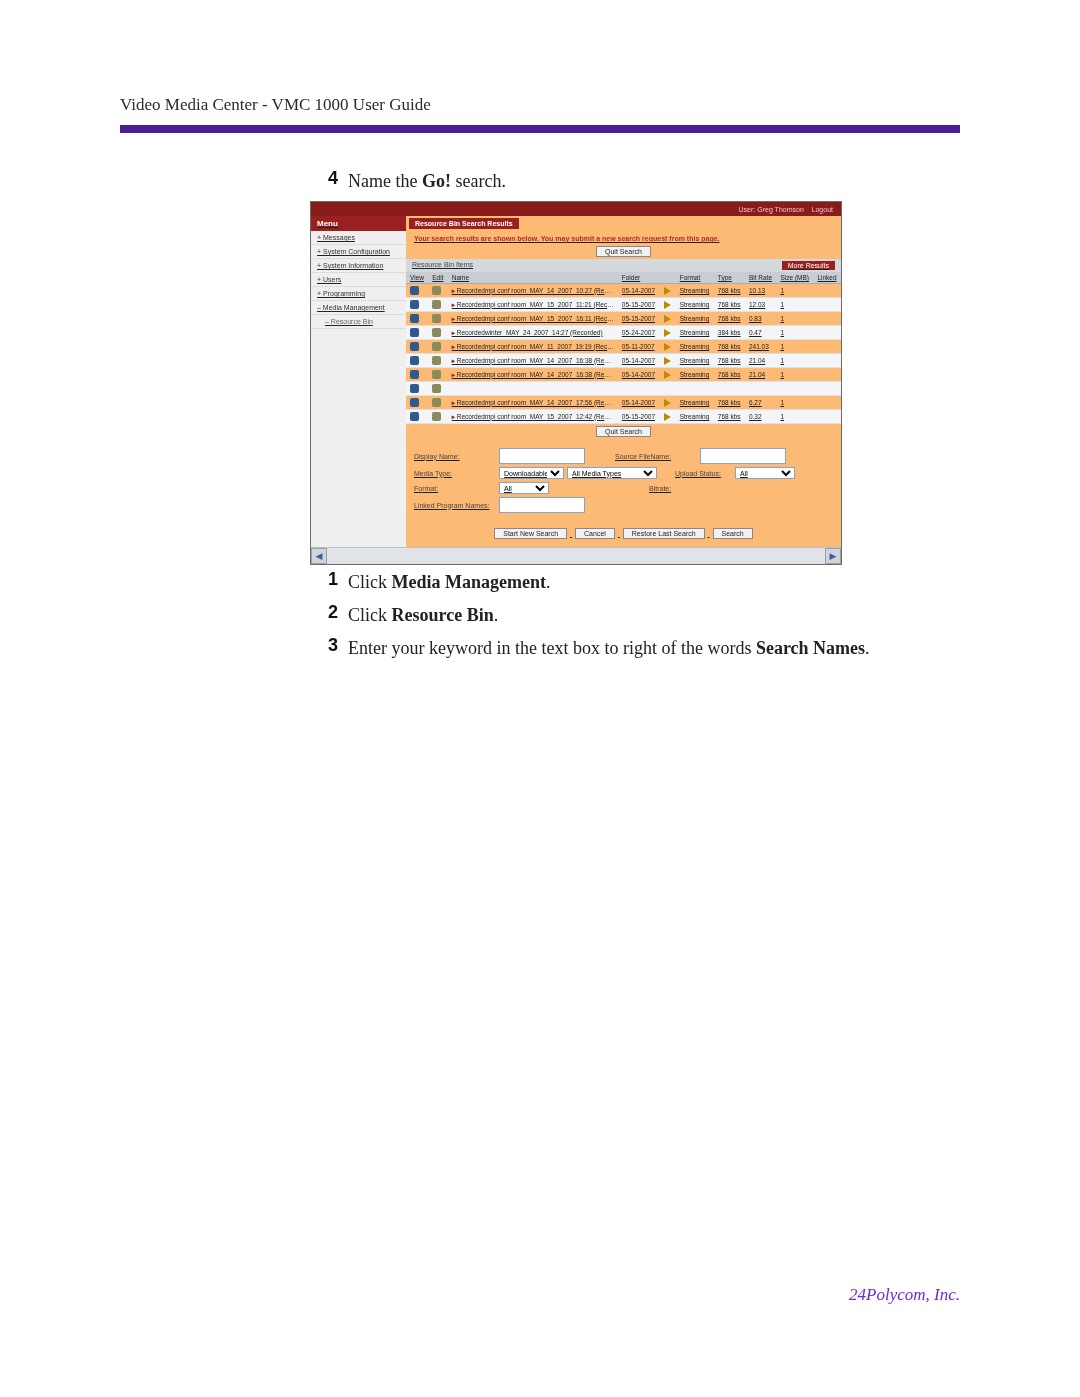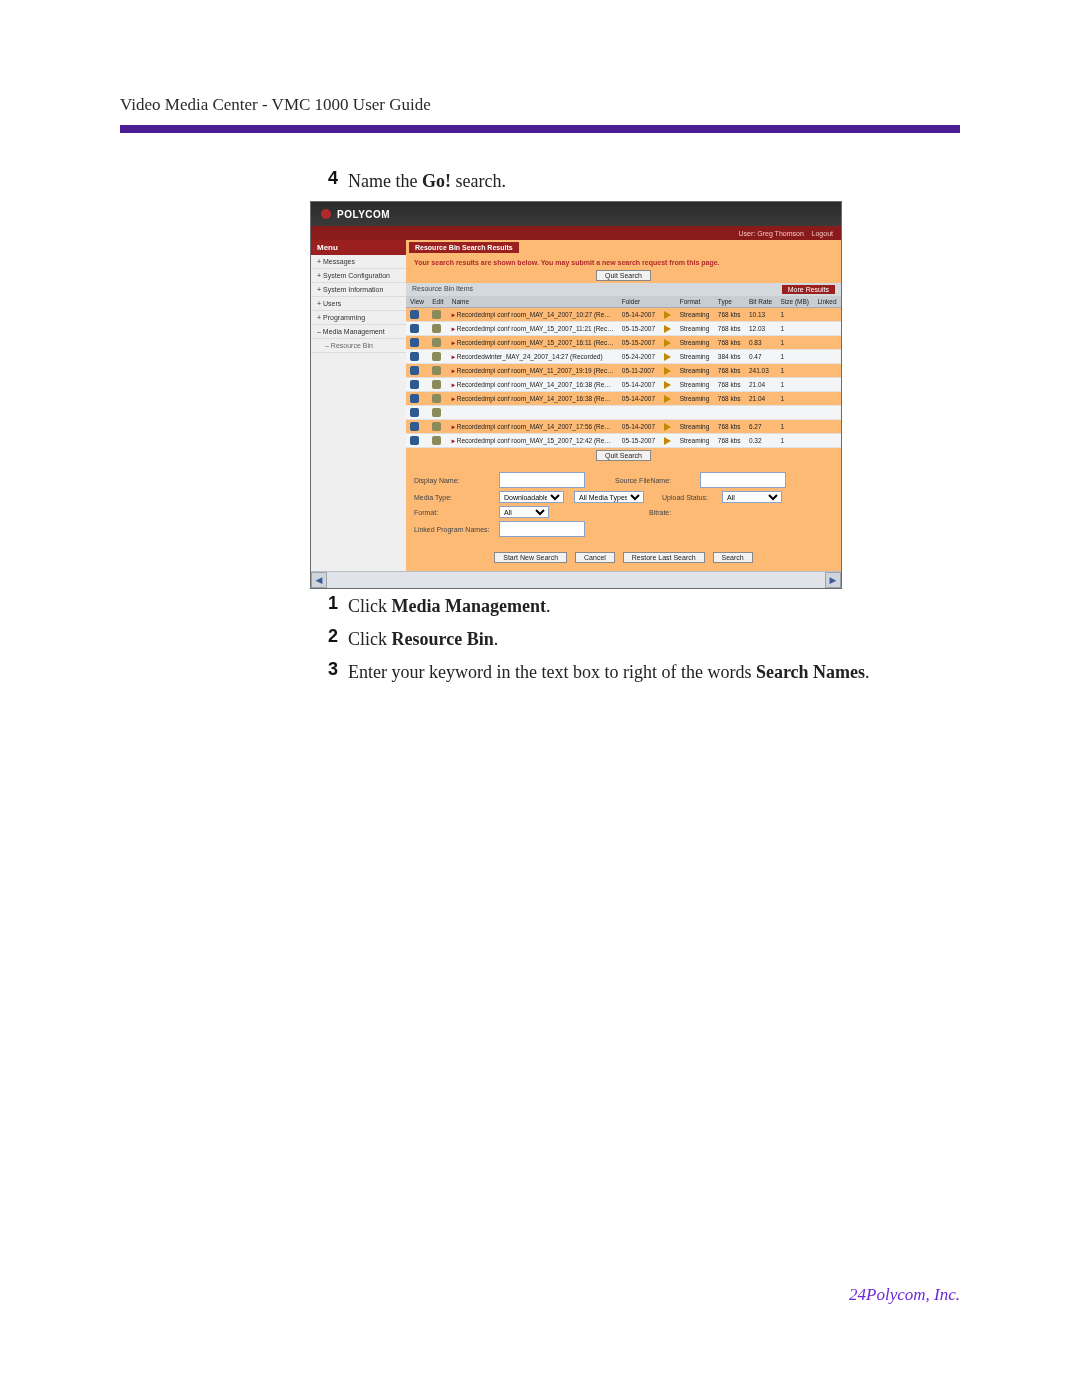--- a/index.html
+++ b/index.html
@@ -44,21 +44,21 @@
     color:#fff; font-size:10px; font-weight:bold;
     display:flex; align-items:center; padding:0 10px;
     letter-spacing:.5px;
   }
   .shot-banner .logo { width:10px;height:10px;background:#b02a2a;border-radius:50%;margin-right:6px; }
   .shot-userbar {
     height:14px; background:#8a1b1b; color:#f0c2c2;
     font-size:7px; display:flex; justify-content:space-between;
     align-items:center; padding:0 8px;
   }
-  .shot-body { display:flex; }
+  .shot-body { display:flex;text-decoration:underline; }
   .shot-menu {
     width:95px; background:#efefef; font-size:7px; color:#333;
   }
   .shot-menu .menu-head {
     background:#9a1f1f; color:#fff; font-weight:bold;
     padding:3px 6px; font-size:8px;
   }
   .shot-menu .mi { padding:3px 6px; border-bottom:1px solid #dcdcdc; cursor:default; }
   .shot-menu .mi.sub { padding-left:14px; color:#666; }
   .shot-main { flex:1; background:#fdba74; font-size:7px; color:#222; }
@@ -120,24 +120,20 @@
 
   <div class="body-col">
     <div class="step-row">
       <div class="step-num">4</div>
       <div class="step-txt">
         <span>Name the </span><b>Go!</b><span> search.</span>
       </div>
     </div>
 
     <div class="shot">
-      <div class="shot-banner">
-        <span class="logo"></span>
-        <span>POLYCOM</span>
-      </div>
       <div class="shot-userbar">
         <span></span>
         <span>
           <span>User:</span>
           <span>Greg Thomson</span>
           &nbsp;&nbsp;
           <span>Logout</span>
         </span>
       </div>
       <div class="shot-body">
@@ -305,21 +301,21 @@
             <div class="form-row">
               <label>Display Name:</label>
               <input class="inp" style="width: 80px;">
               <div style="width:30px"></div>
               <label>Source FileName:</label>
               <input class="inp" style="width: 80px;">
             </div>
             <div class="form-row">
               <label>Media Type:</label>
               <select class="sel" style="width:65px"><option>Downloadable</option></select>
-              <select class="sel" style="width:70px;margin-left:10px"><option>All Media Types</option></select>
+              <select class="sel" style="width:90px;margin-left:3px"><option>All Media Types</option></select>
               <div style="width:18px"></div>
               <label style="width:60px">Upload Status:</label>
               <select class="sel" style="width:60px"><option>All</option></select>
             </div>
             <div class="form-row">
               <label>Format:</label>
               <select class="sel" style="width:50px"><option>All</option></select>
               <div style="width:100px"></div>
               <label style="width:60px">Bitrate:</label>
             </div>

